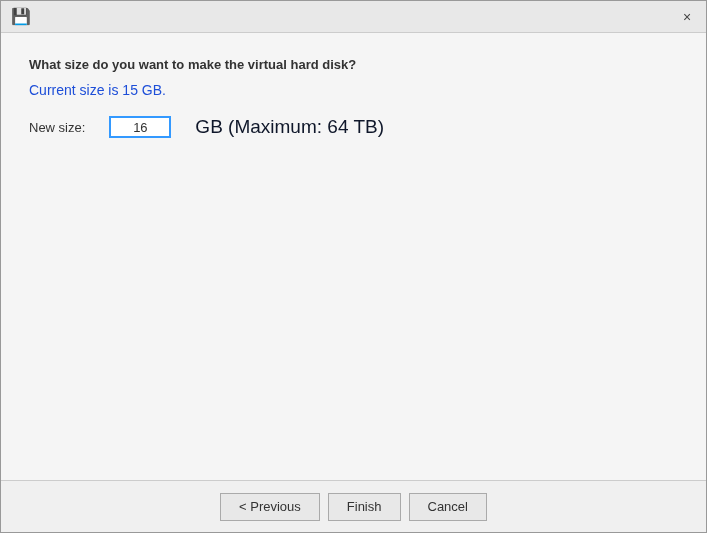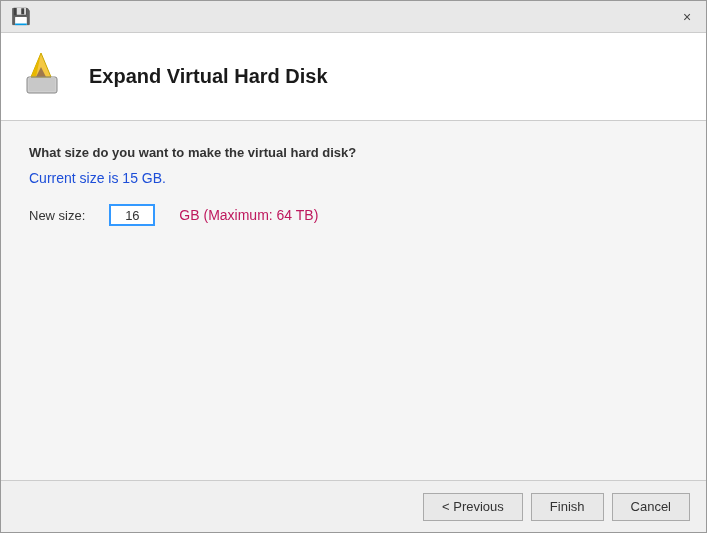--- a/index.html
+++ b/index.html
@@ -110,41 +110,41 @@
     .new-size-row {
       display: flex;
       align-items: center;
       gap: 24px;
     }
     .new-size-label {
       font-size: 13px;
       color: #333;
     }
     .new-size-input {
-      width: 46px;
+      width: 62px;
       height: 22px;
       border: 2px solid #3399ff;
       padding: 4px 4px;
       font-size: 13px;
       text-align: center;
       background: white;
       color: #333;
       outline: none;
     }
     .new-size-unit {
-      font-size: 14px;
-      color: #be185d;
+      font-size: 19px;
+      color: #0f172a;
     }
     .footer {
       border-top: 1px solid #ccc;
       background: #f0f0f0;
       padding: 10px 16px;
       display: flex;
       align-items: center;
-      justify-content: flex-end;
+      justify-content: center;
       gap: 8px;
       height: 52px;
     }
     .footer-btn {
       padding: 5px 18px;
       font-size: 13px;
       border: 1px solid #aaa;
       background: #e8e8e8;
       cursor: pointer;
       color: #333;
@@ -165,34 +165,20 @@
 
 <div class="window">
 
   <div class="title-bar">
     <div class="title-bar-left">
       <span class="title-bar-icon">💾</span>
     </div>
     <span class="title-bar-close">×</span>
   </div>
 
-  <div class="header-section">
-    <div class="header-icon">
-      <svg width="52" height="52" viewBox="0 0 52 52">
-
-        <rect x="8" y="30" width="30" height="16" rx="2" fill="#d0d0d0" stroke="#888" stroke-width="1"></rect>
-        <rect x="10" y="30" width="26" height="14" rx="1" fill="#c8c8c8"></rect>
-        <polygon points="12,30 22,6 32,30" fill="#f5c842" stroke="#c9a800" stroke-width="1"></polygon>
-        <polygon points="12,30 22,6 17,30" fill="#e8b800"></polygon>
-        <polygon points="17,30 22,20 27,30" fill="#a0784a"></polygon>
-        <line x1="12" y1="30" x2="32" y2="30" stroke="#888" stroke-width="1"></line>
-      </svg>
-    </div>
-    <h1 class="header-title">Expand Virtual Hard Disk</h1>
-  </div>
 
   <div class="content-area">
 
 
     <div class="main-content">
       <p class="question-text">What size do you want to make the virtual hard disk?</p>
       <p class="current-size-text">Current size is 15 GB.</p>
       <div class="new-size-row">
         <span class="new-size-label">New size:</span>
         <input class="new-size-input" type="text" value="16" style="">

